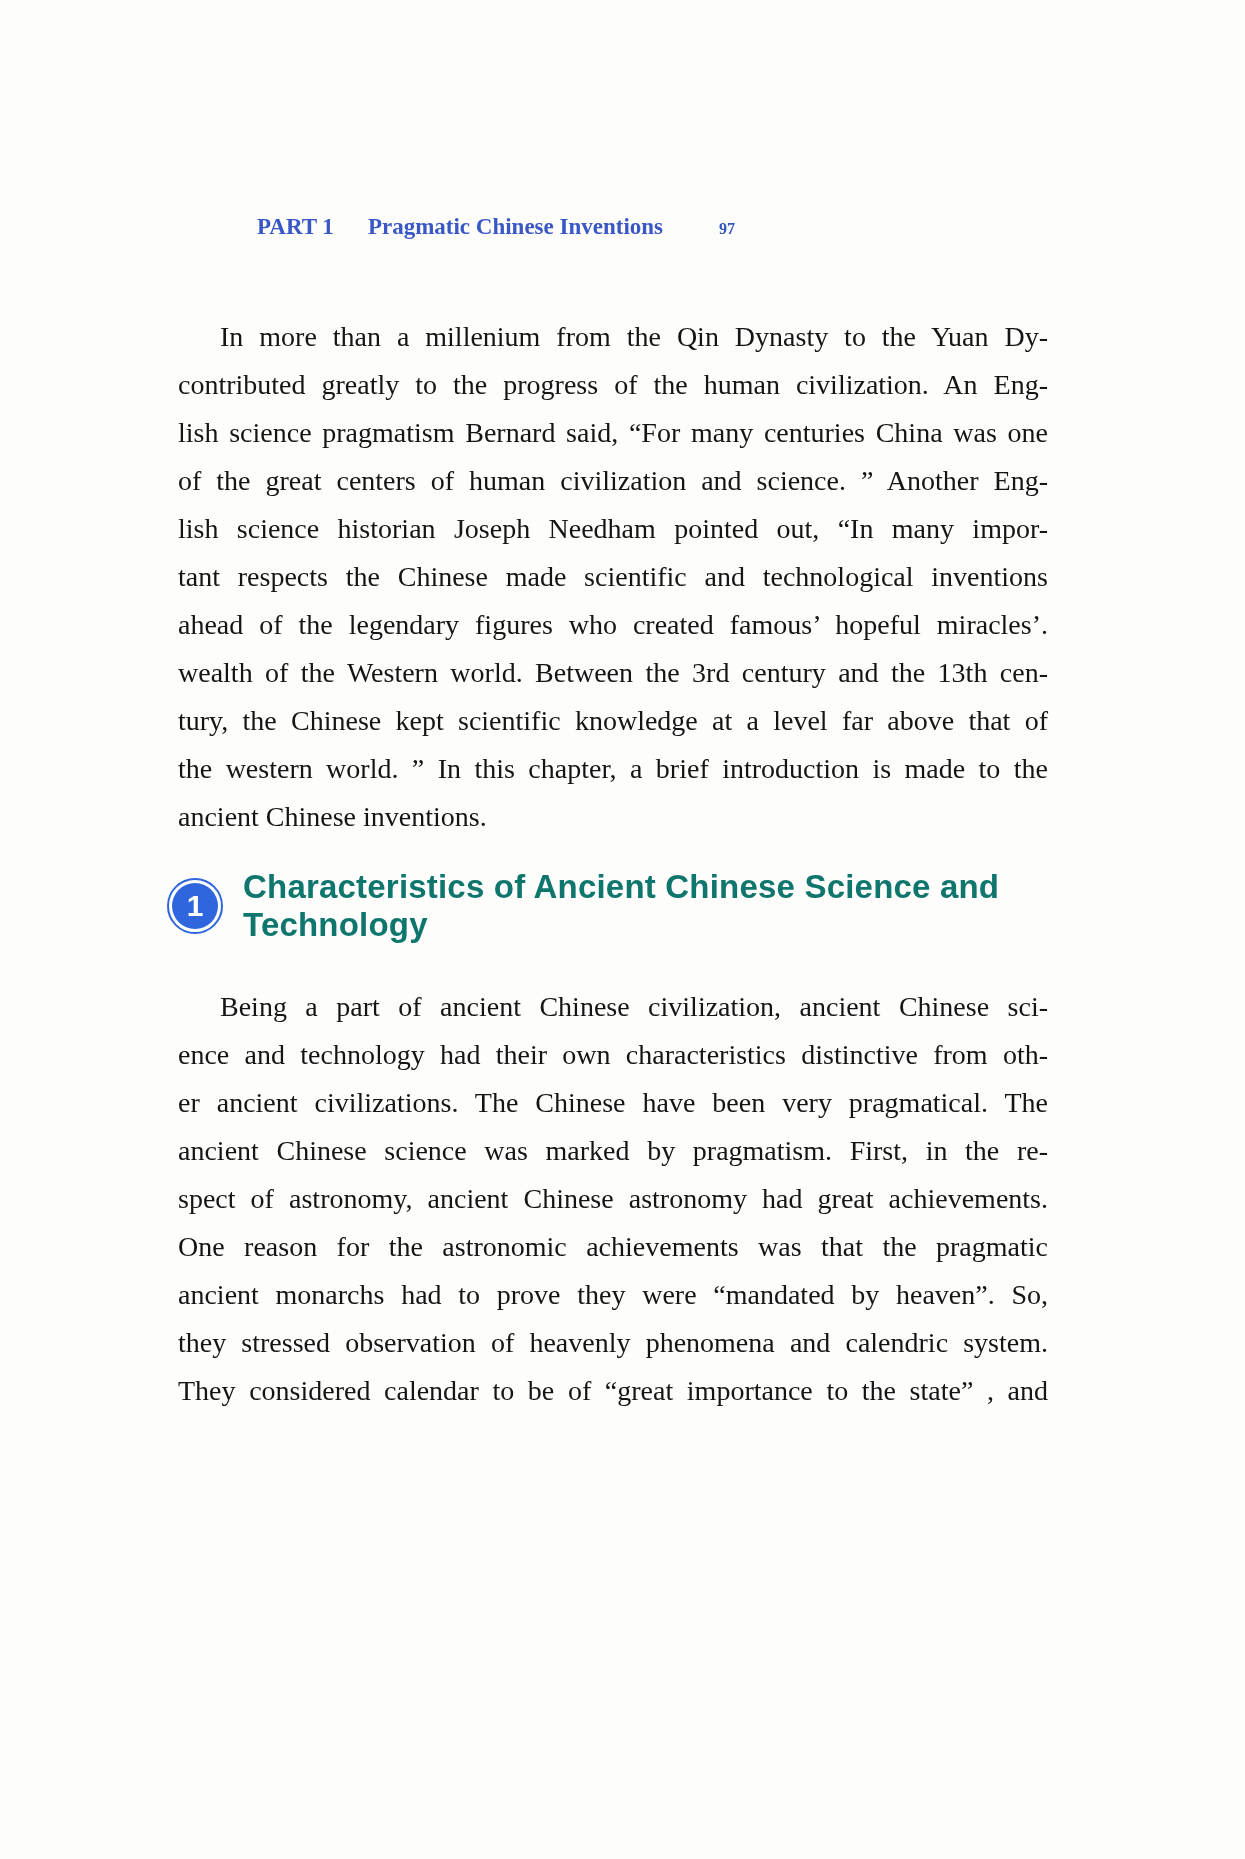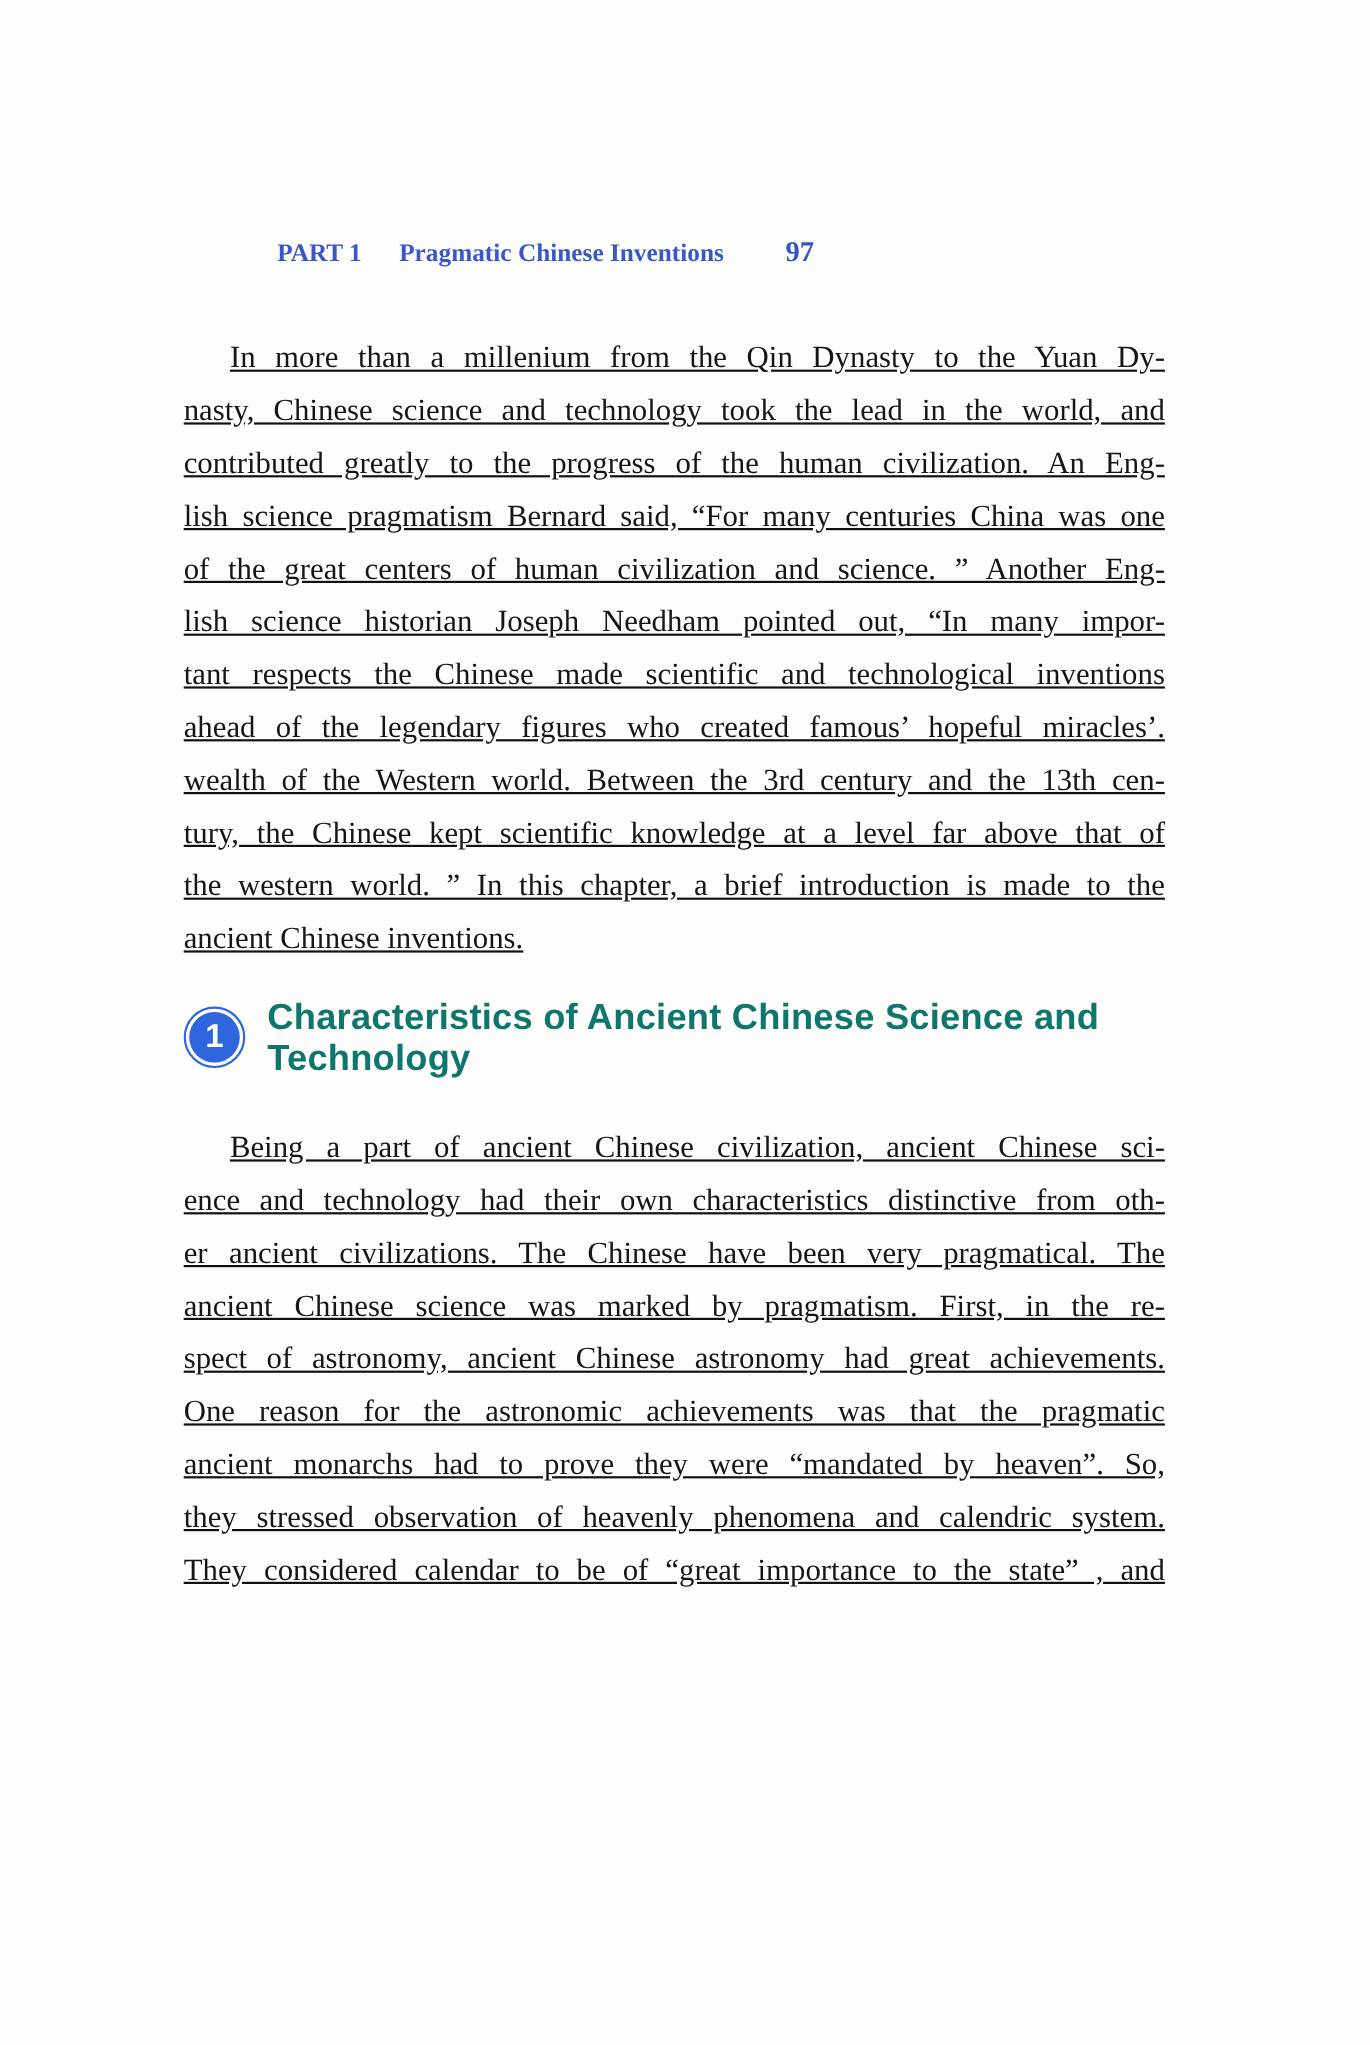--- a/index.html
+++ b/index.html
@@ -23,30 +23,30 @@
     justify-content: center;
     align-items: baseline;
     gap: 34px;
     font-family: "Liberation Serif", serif;
     font-weight: bold;
     font-size: 23px;
     color: #3a57c6;
   }
   .running-head .pagenum {
     margin-left: 22px;
-    font-size: 26px;
+    font-size: 16px;
     color: #3156c0;
   }
   .body-col {
     position: absolute;
     top: 300px;
     left: 165px;
     width: 896px;
   }
-  .para { margin: 2px; text-decoration: underline; }
+  .para { margin: 13px; }
   .line {
     height: 48px;
     line-height: 48px;
     font-size: 28px;
     text-align: justify;
     text-align-last: justify;
     white-space: normal;
     color: #151515;
   }
   .line.indent { padding-left: 42px; }
@@ -98,21 +98,20 @@
   <div class="running-head">
     <span>PART 1</span>
     <span>Pragmatic Chinese Inventions</span>
     <span class="pagenum">97</span>
   </div>
 
   <div class="body-col">
 
     <div class="para">
       <div class="line indent">In more than a millenium from the Qin Dynasty to the Yuan Dy-</div>
-      <div class="line">nasty, Chinese science and technology took the lead in the world, and</div>
       <div class="line">contributed greatly to the progress of the human civilization. An Eng-</div>
       <div class="line">lish science pragmatism Bernard said, “For many centuries China was one</div>
       <div class="line">of the great centers of human civilization and science. ” Another Eng-</div>
       <div class="line">lish science historian Joseph Needham pointed out, “In many impor-</div>
       <div class="line">tant respects the Chinese made scientific and technological inventions</div>
       <div class="line">ahead of the legendary figures who created famous’ hopeful miracles’.</div>
       <div class="line">wealth of the Western world. Between the 3rd century and the 13th cen-</div>
       <div class="line">tury, the Chinese kept scientific knowledge at a level far above that of</div>
       <div class="line">the western world. ” In this chapter, a brief introduction is made to the</div>
       <div class="line no-just">ancient Chinese inventions.</div>

